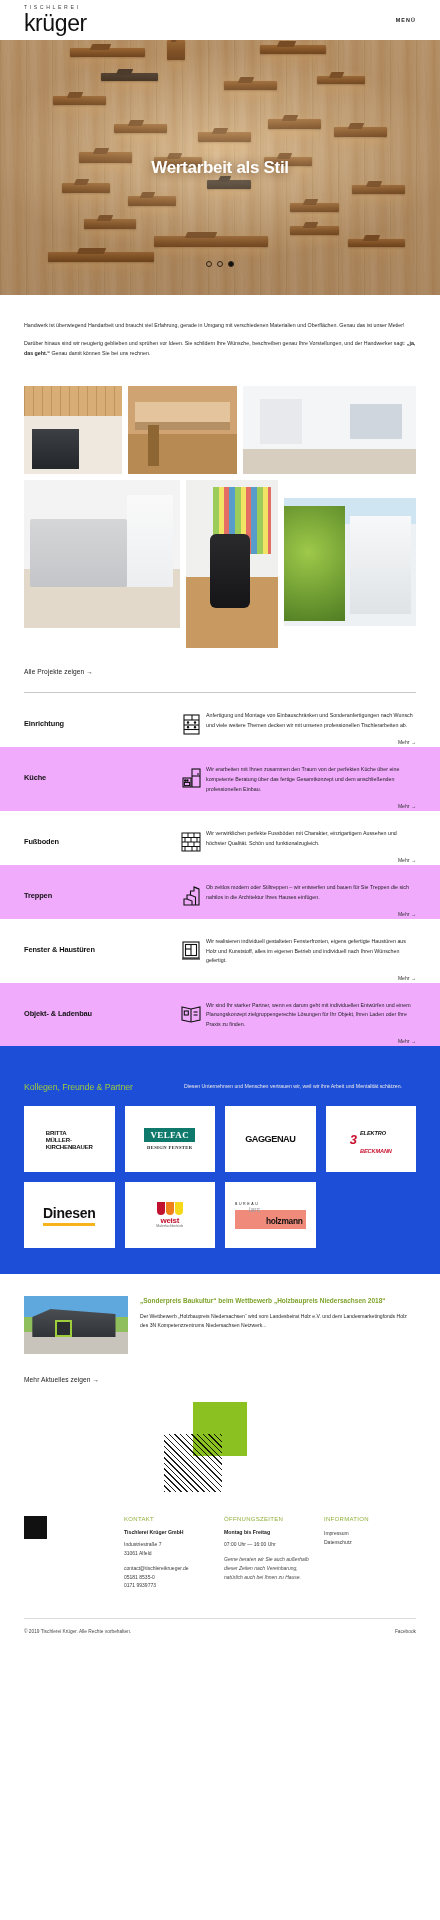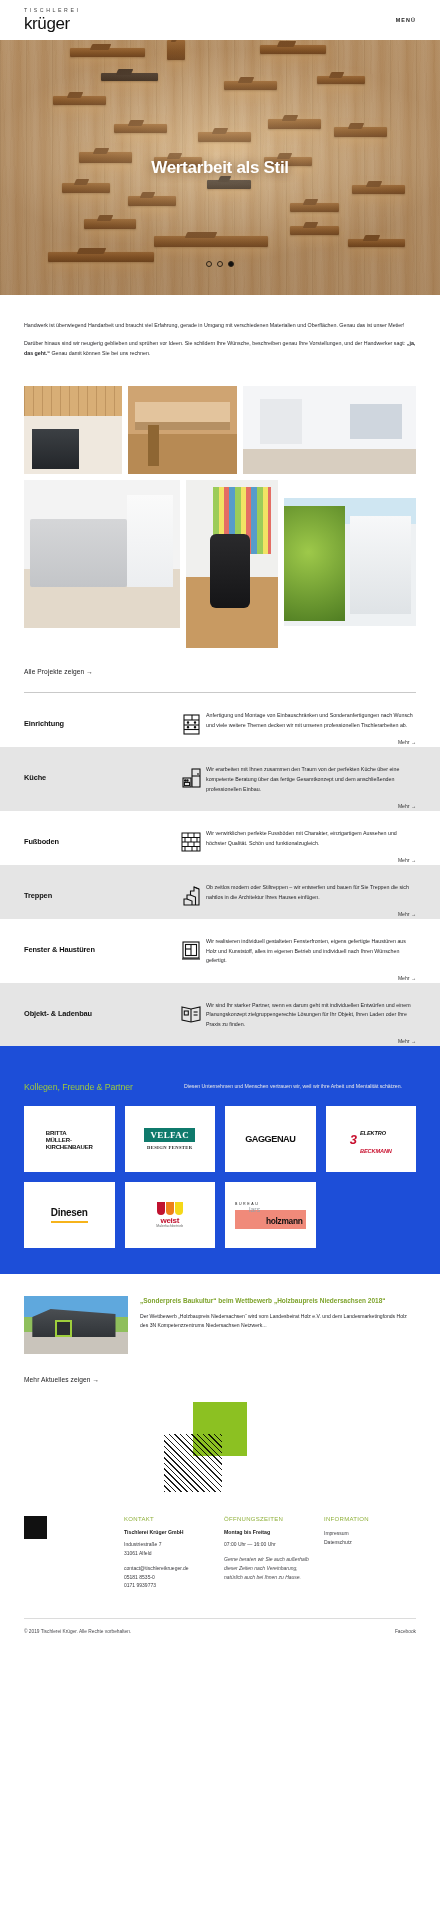--- a/index.html
+++ b/index.html
@@ -24,21 +24,21 @@
   .brand { line-height: 1; }
   .brand-sub {
     font-size: 5.2px;
     letter-spacing: 2.6px;
     color: #444;
     display: block;
     margin-bottom: 2px;
     font-weight: 400;
   }
   .brand-name {
-    font-size: 17px;
+    font-size: 23px;
     font-weight: 400;
     letter-spacing: -0.4px;
     color: #111;
     display: block;
   }
   .menu-btn {
     font-size: 5.4px;
     letter-spacing: 1.1px;
     font-weight: 600;
     color: #1a1a1a;
@@ -253,21 +253,21 @@
     margin: 14px 24px 0;
   }
 
   
   .service {
     display: flex;
     align-items: flex-start;
     padding: 18px 24px 2px;
     background: #fff;
   }
-  .service.alt { background: #e5e5e5; }
+  .service.alt { background: #f0abfc; }
   .service-name {
     width: 152px;
     flex: none;
     font-size: 7.4px;
     font-weight: 700;
     letter-spacing: -0.1px;
     color: #111;
     padding-top: 8px;
   }
   .service-icon {
@@ -343,21 +343,21 @@
   .lg-gaggenau { font-size: 9.2px; font-weight: 800; letter-spacing: -0.5px; color:#111; }
   .lg-elektro {
     display:flex; align-items:center; gap:3px;
   }
   .lg-elektro-mark {
     color:#c8102e; font-size:13px; font-weight:800; font-style:italic; line-height:1;
   }
   .lg-elektro-txt { text-align:left; }
   .lg-elektro-t1 { font-size:5.6px; font-weight:800; font-style:italic; color:#111; letter-spacing:-.1px;}
   .lg-elektro-t2 { font-size:5.6px; font-weight:800; font-style:italic; color:#c8102e; letter-spacing:-.1px;}
-  .lg-dinesen-txt { font-size:10px; font-weight:700; color:#111; letter-spacing:-.3px;text-align:right;}
+  .lg-dinesen-txt { font-size:14px; font-weight:700; color:#111; letter-spacing:-.3px;text-align:right;}
   .lg-dinesen-bar { height:2.4px; background:#f6b31b; margin-top:2px; }
   .lg-weist-marks { display:flex; gap:1px; justify-content:center; margin-bottom:1px;}
   .lg-weist-marks i { display:block; width:8px; height:13px; border-radius:0 0 5px 5px; }
   .lg-weist-txt { font-size:8px; font-weight:700; color:#c0122f; letter-spacing:-.3px;}
   .lg-weist-sub { font-size:3.4px; color:#666; letter-spacing:.1px; }
   .lg-fagus-top { font-size:2.6px; color:#666; letter-spacing:.2px; margin-bottom:1px;}
   .lg-fagus-main { font-size:7.4px; font-weight:800; color:#2b3138; letter-spacing:-.2px;}
   .lg-fagus-main span { color:#f0a020; }
   .lg-bureau-top { font-size:3.6px; letter-spacing:1.6px; color:#111; text-align:left;}
   .lg-bureau-band { background:#f08a7a; padding:0 3px; }

